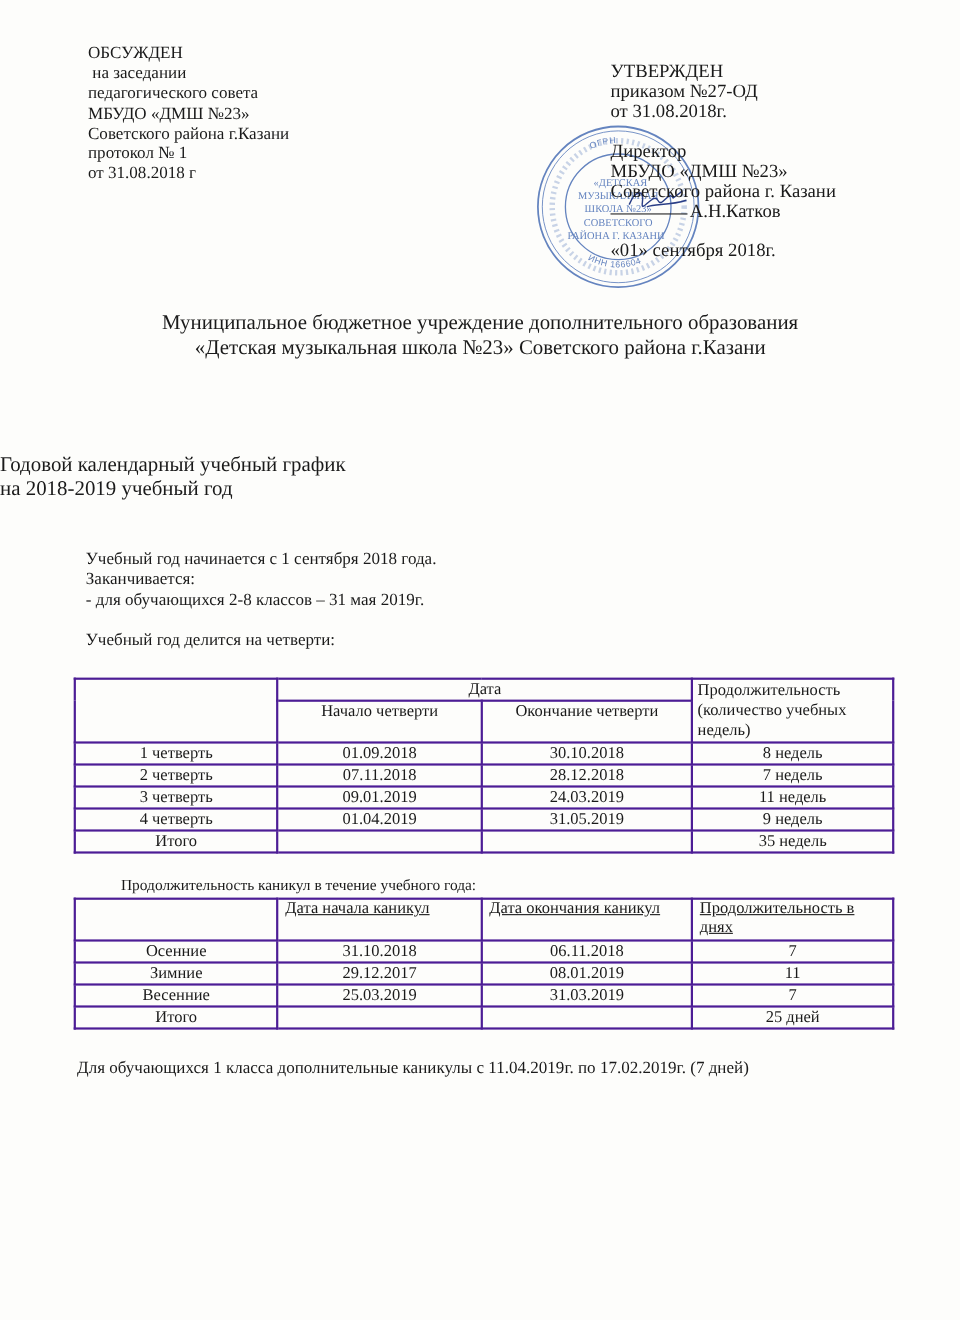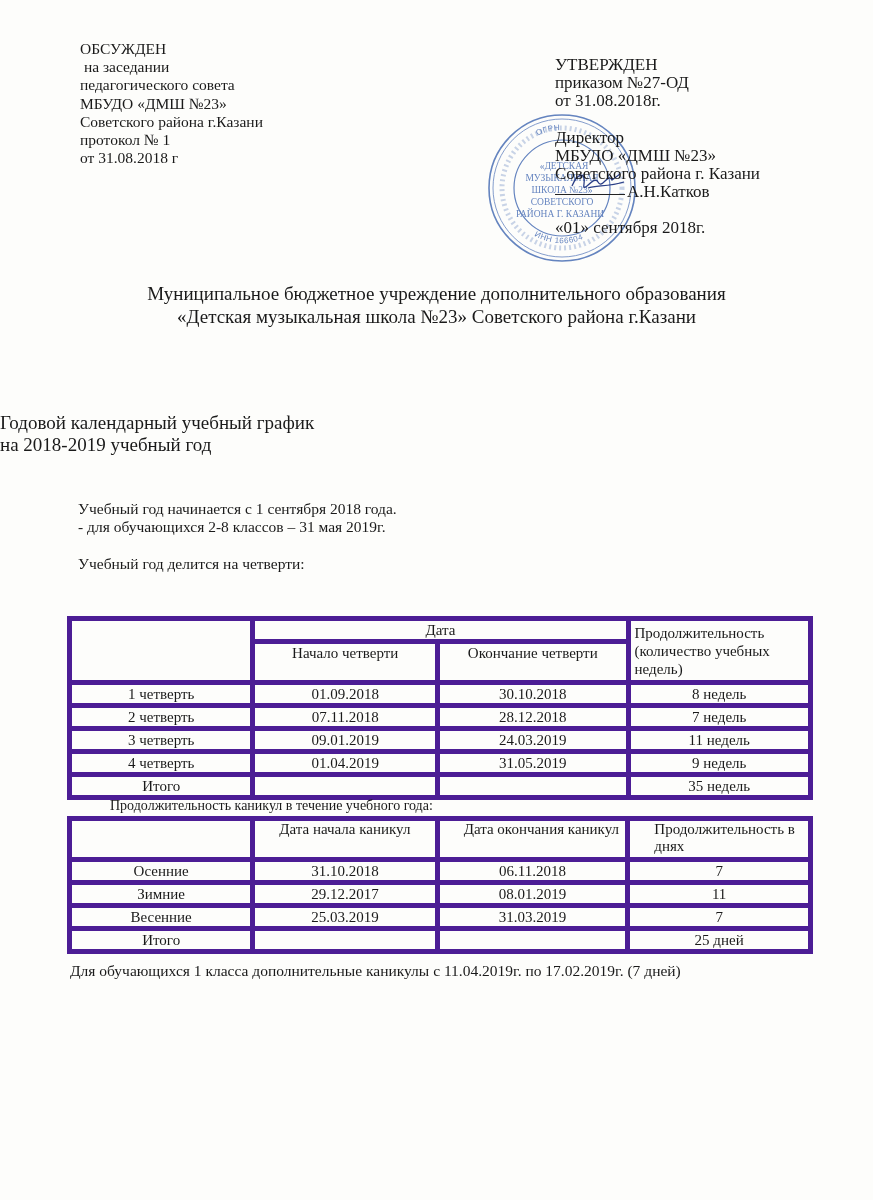--- a/index.html
+++ b/index.html
@@ -44,31 +44,31 @@
   .intro {
     position: absolute; left: 78px; top: 500px;
     font-size: 15.5px; line-height: 18.3px;
   }
   .intro .blank { height: 18px; }
   table.grid {
     position: absolute; border-collapse: collapse;
     font-family: "Liberation Serif", "DejaVu Serif", serif;
     font-size: 15px;
   }
-  table.grid td { border: 5px solid #4c1d95; padding: 0 4px; }
+  table.grid td { border: 2px solid #4c1d95; padding: 0 4px; }
   #quarters-table { left: 67px; top: 616px; width: 746px; }
   #quarters-table td.c { text-align: center; }
   #quarters-table tr.row td { height: 18px; line-height: 18px; text-align: center; }
   #quarters-table .h-dur { text-align: left; line-height: 18px; }
   .caption2 {
     position: absolute; left: 78px; top: 797px;
     font-size: 14px; line-height: 18px; margin-left: 32px;
   }
   #holidays-table { left: 67px; top: 816px; width: 746px; }
-  #holidays-table tr.head td { vertical-align: top; line-height: 17px; height: 36px; padding-left: 24px; }
+  #holidays-table tr.head td { vertical-align: top; line-height: 17px; height: 36px; padding-left: 6px; text-decoration: underline; }
   #holidays-table tr.row td { height: 18px; line-height: 18px; text-align: center; }
   .footnote {
     position: absolute; left: 70px; top: 962px;
     font-size: 15.5px; line-height: 18px;
   }
 </style>
 </head>
 <body>
 
 <div class="page">
@@ -131,20 +131,21 @@
     <div>«Детская музыкальная школа №23» Советского района г.Казани</div>
   </div>
 
   <div class="doc-title">
     <div>Годовой календарный учебный график</div>
     <div>на 2018-2019 учебный год</div>
   </div>
 
   <div class="intro">
     <div>Учебный год начинается с 1 сентября 2018 года.</div>
+    <div>Заканчивается:</div>
     <div>- для обучающихся 2-8 классов – 31 мая 2019г.</div>
     <div class="blank"></div>
     <div>Учебный год делится на четверти:</div>
   </div>
 
   <table class="grid" id="quarters-table">
     <colgroup>
         <col style="width:185px">
         <col style="width:186px">
         <col style="width:192px">

